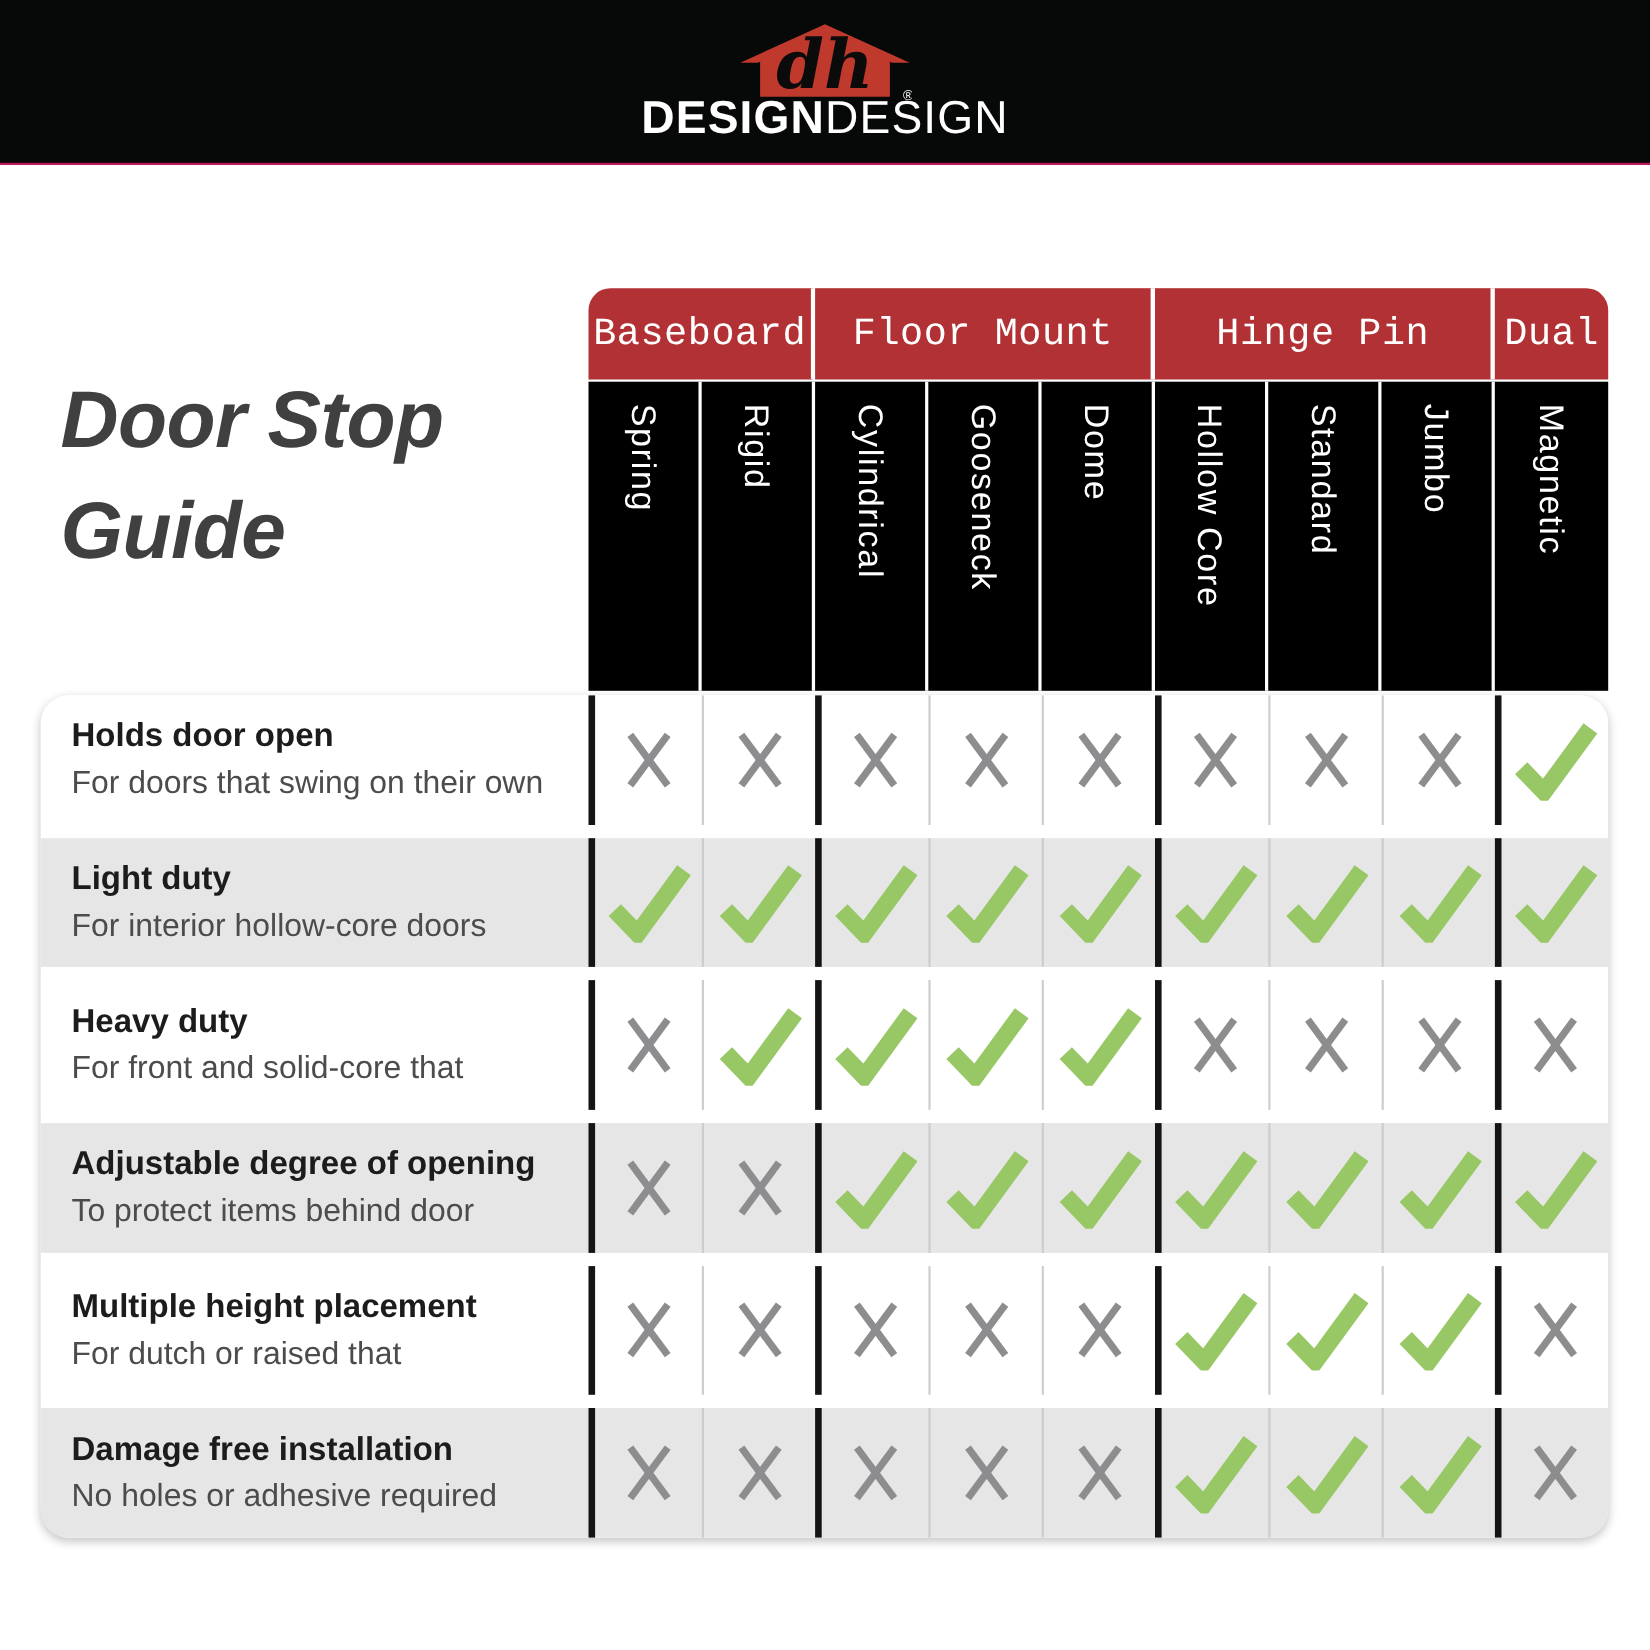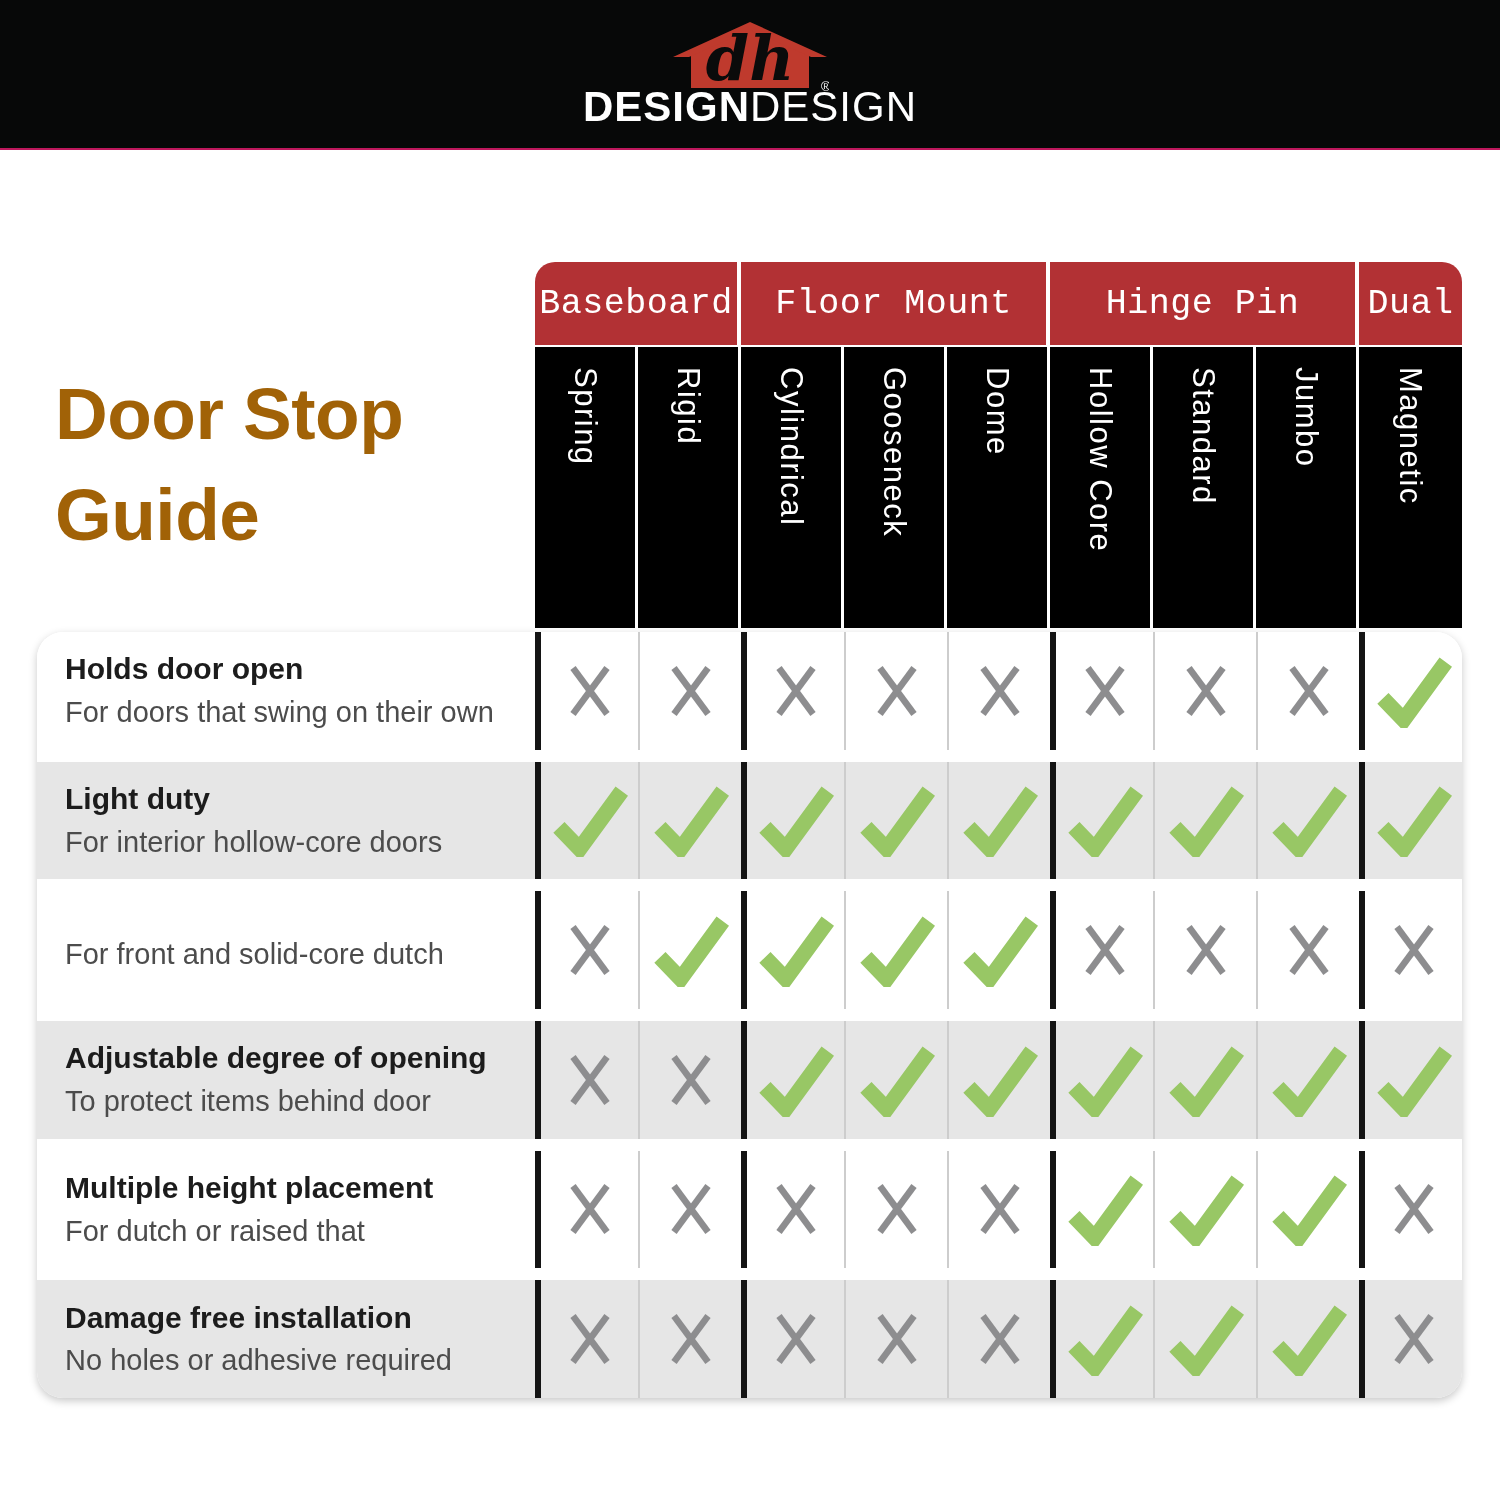--- a/index.html
+++ b/index.html
@@ -8,22 +8,22 @@
     font-family:"Liberation Sans",sans-serif;position:relative;overflow:hidden;
   }
   
   .topbar{position:absolute;left:0;top:0;width:1500px;height:148px;background:#070808;
           display:flex;align-items:center;justify-content:center;border-bottom:2px solid #be185d;}
   .logo{display:flex;flex-direction:column;align-items:center;}
   .wordmark{color:#ffffff;font-size:42px;letter-spacing:1px;margin-top:-8px;line-height:1;}
   .wordmark .bold{font-weight:700;}
   .wordmark .light{font-weight:400;}
   
-  .page-title{position:absolute;left:55px;top:364px;font-size:73px;font-weight:700;
-              color:#a16207;line-height:1.38;letter-spacing:-0.5px;}
+  .page-title{position:absolute;left:55px;top:332px;font-size:73px;font-weight:700;
+              color:#404040;line-height:1.38;letter-spacing:-0.5px;font-style:italic;}
   
   .group-row{position:absolute;left:535px;top:262px;width:927px;height:83px;display:flex;}
   .group-box{height:100%;background:#b23134;display:flex;align-items:center;justify-content:center;
              box-sizing:border-box;border-right:4px solid #ffffff;font-family:Liberation Mono, monospace;}
   .group-box.first{border-radius:20px 0 0 0;}
   .group-box.last{border-right:none;border-radius:0 20px 0 0;}
   .group-box span{color:#ffffff;font-size:35px;letter-spacing:0.5px;}
   
   .col-row{position:absolute;left:535px;top:347px;width:927px;height:281px;display:flex;}
   .col-box{width:103px;height:100%;background:#000000;box-sizing:border-box;
@@ -215,21 +215,22 @@
   </svg>
 </div>
       <div class="cell gstart">
   <svg width="76" height="74" viewBox="0 0 100 100">
     <path d="M8 60 L36 89 L93 11" fill="none" stroke="#98c765" stroke-width="21" stroke-linecap="butt" stroke-linejoin="miter"></path>
   </svg>
 </div>
     </div>
     <div class="frow">
       <div class="rlabel">
-        <div class="rsub">For front and solid-core dutch</div>
+        <div class="rtitle">Heavy duty</div>
+        <div class="rsub">For front and solid-core that</div>
       </div>
       <div class="cell gstart">
   <svg width="46" height="54" viewBox="0 0 46 54">
     <line x1="6" y1="4" x2="40" y2="50" stroke="#8d8d8f" stroke-width="6.5"></line>
     <line x1="40" y1="4" x2="6" y2="50" stroke="#8d8d8f" stroke-width="6.5"></line>
   </svg>
 </div>
       <div class="cell">
   <svg width="76" height="74" viewBox="0 0 100 100">
     <path d="M8 60 L36 89 L93 11" fill="none" stroke="#98c765" stroke-width="21" stroke-linecap="butt" stroke-linejoin="miter"></path>

